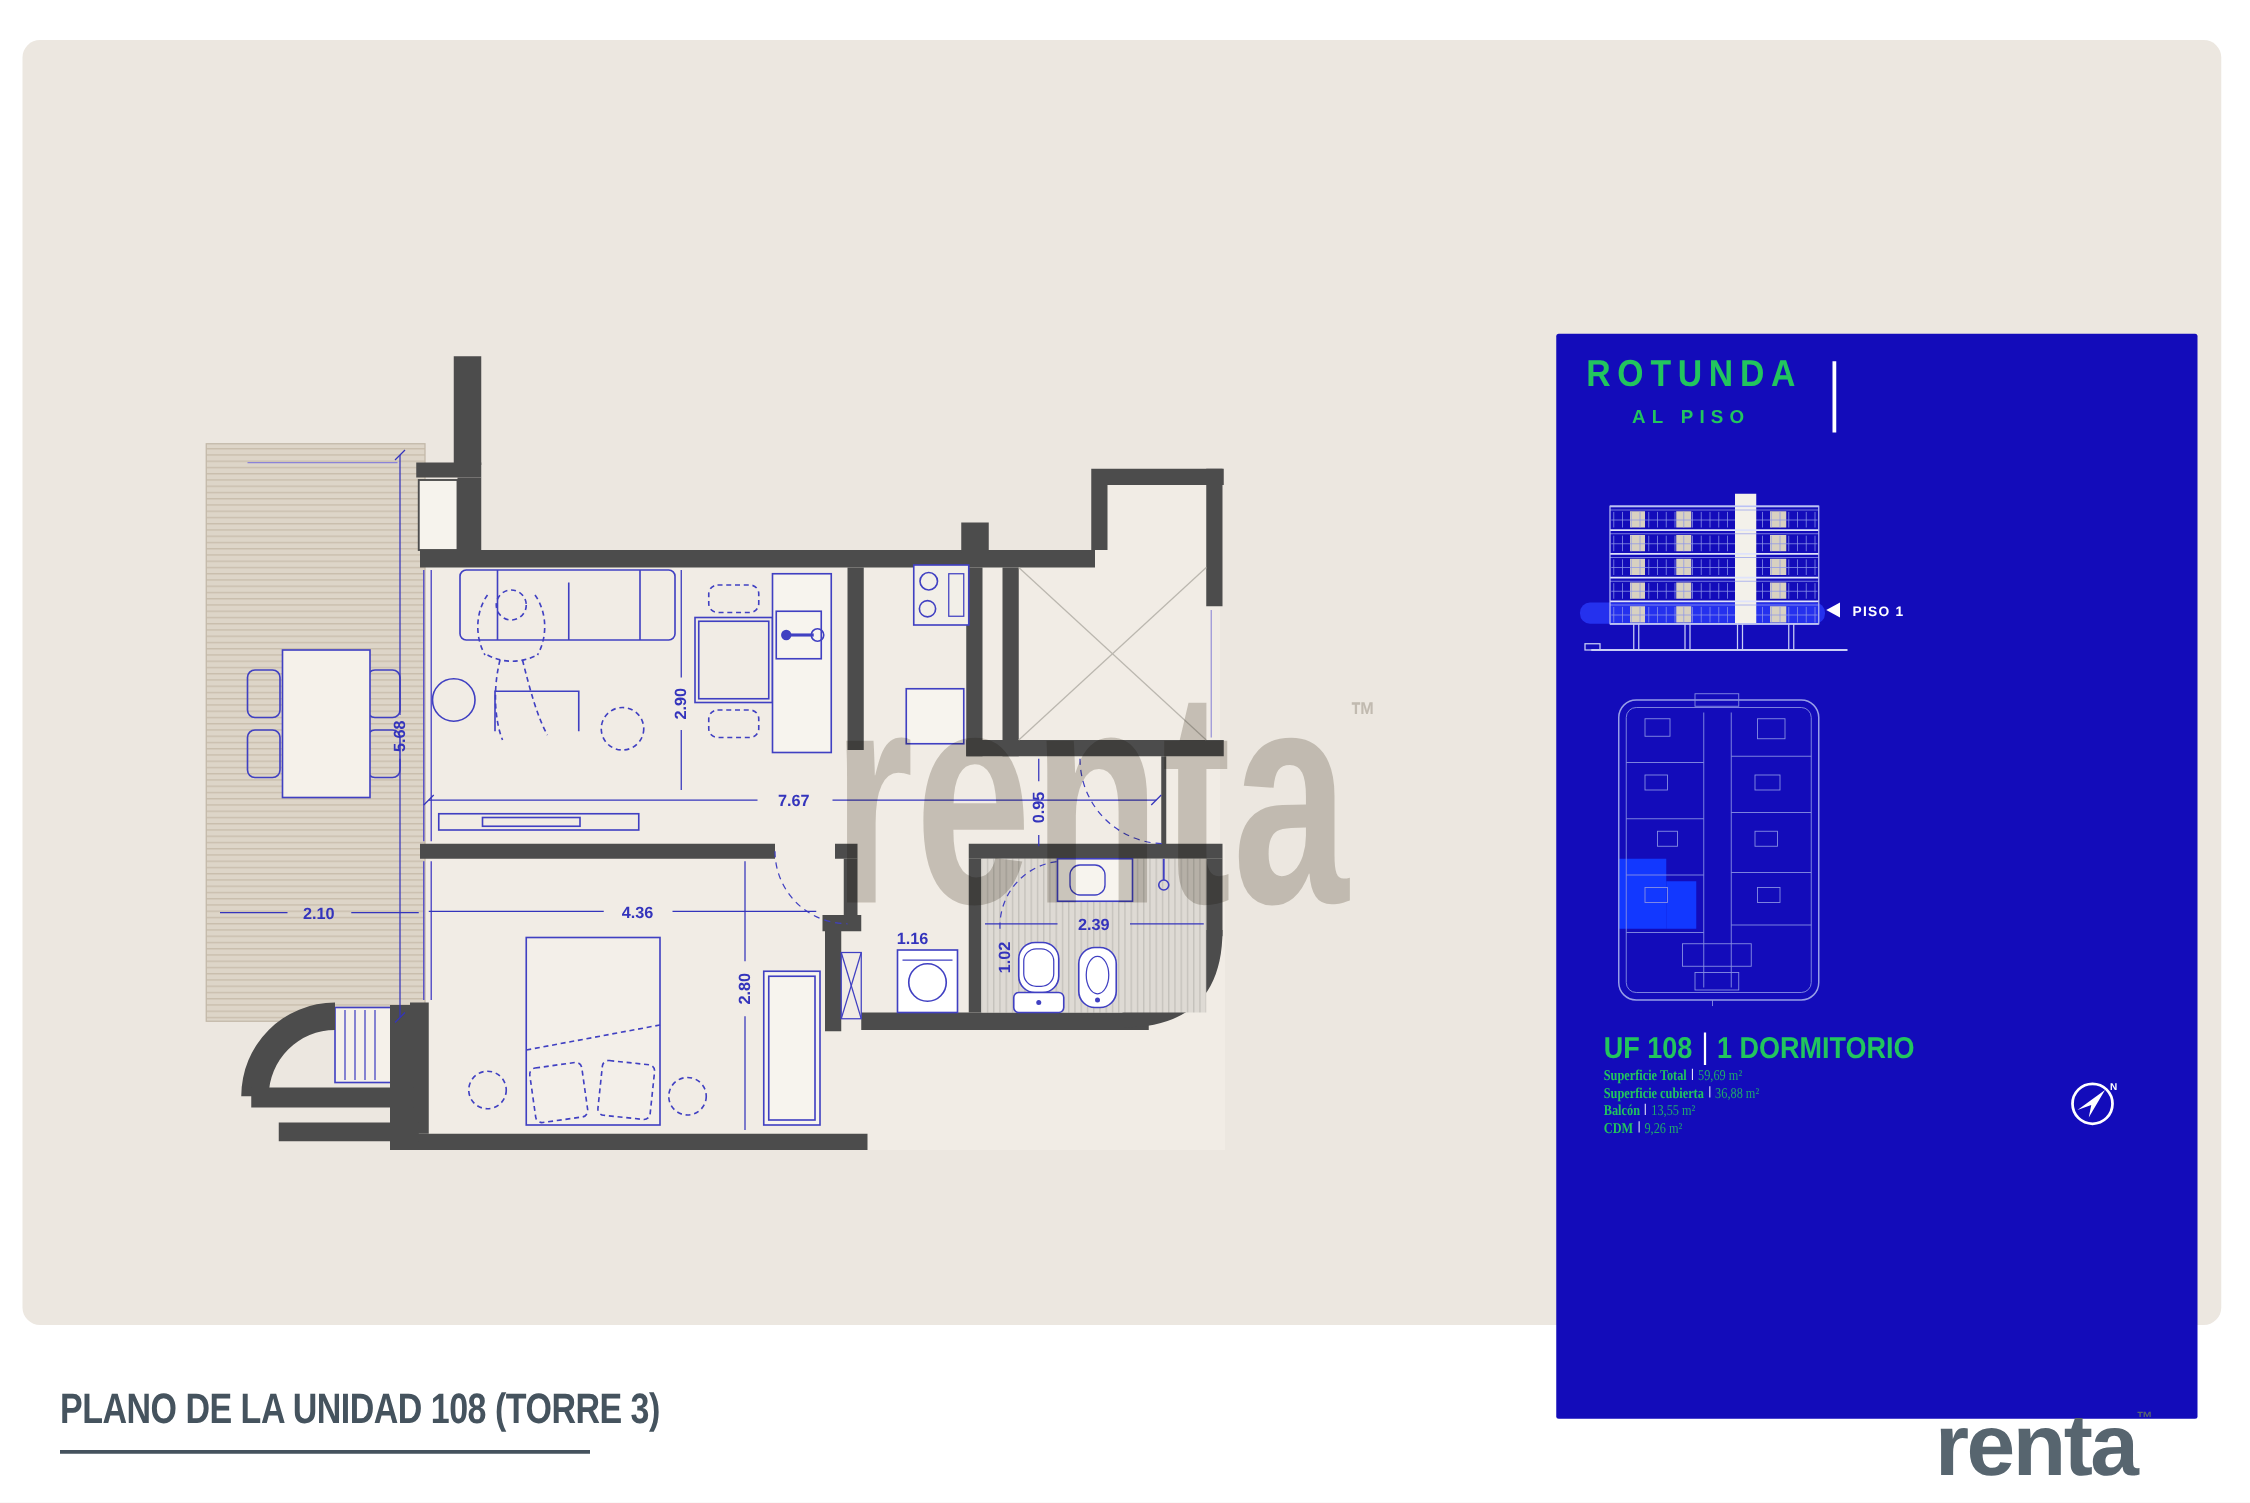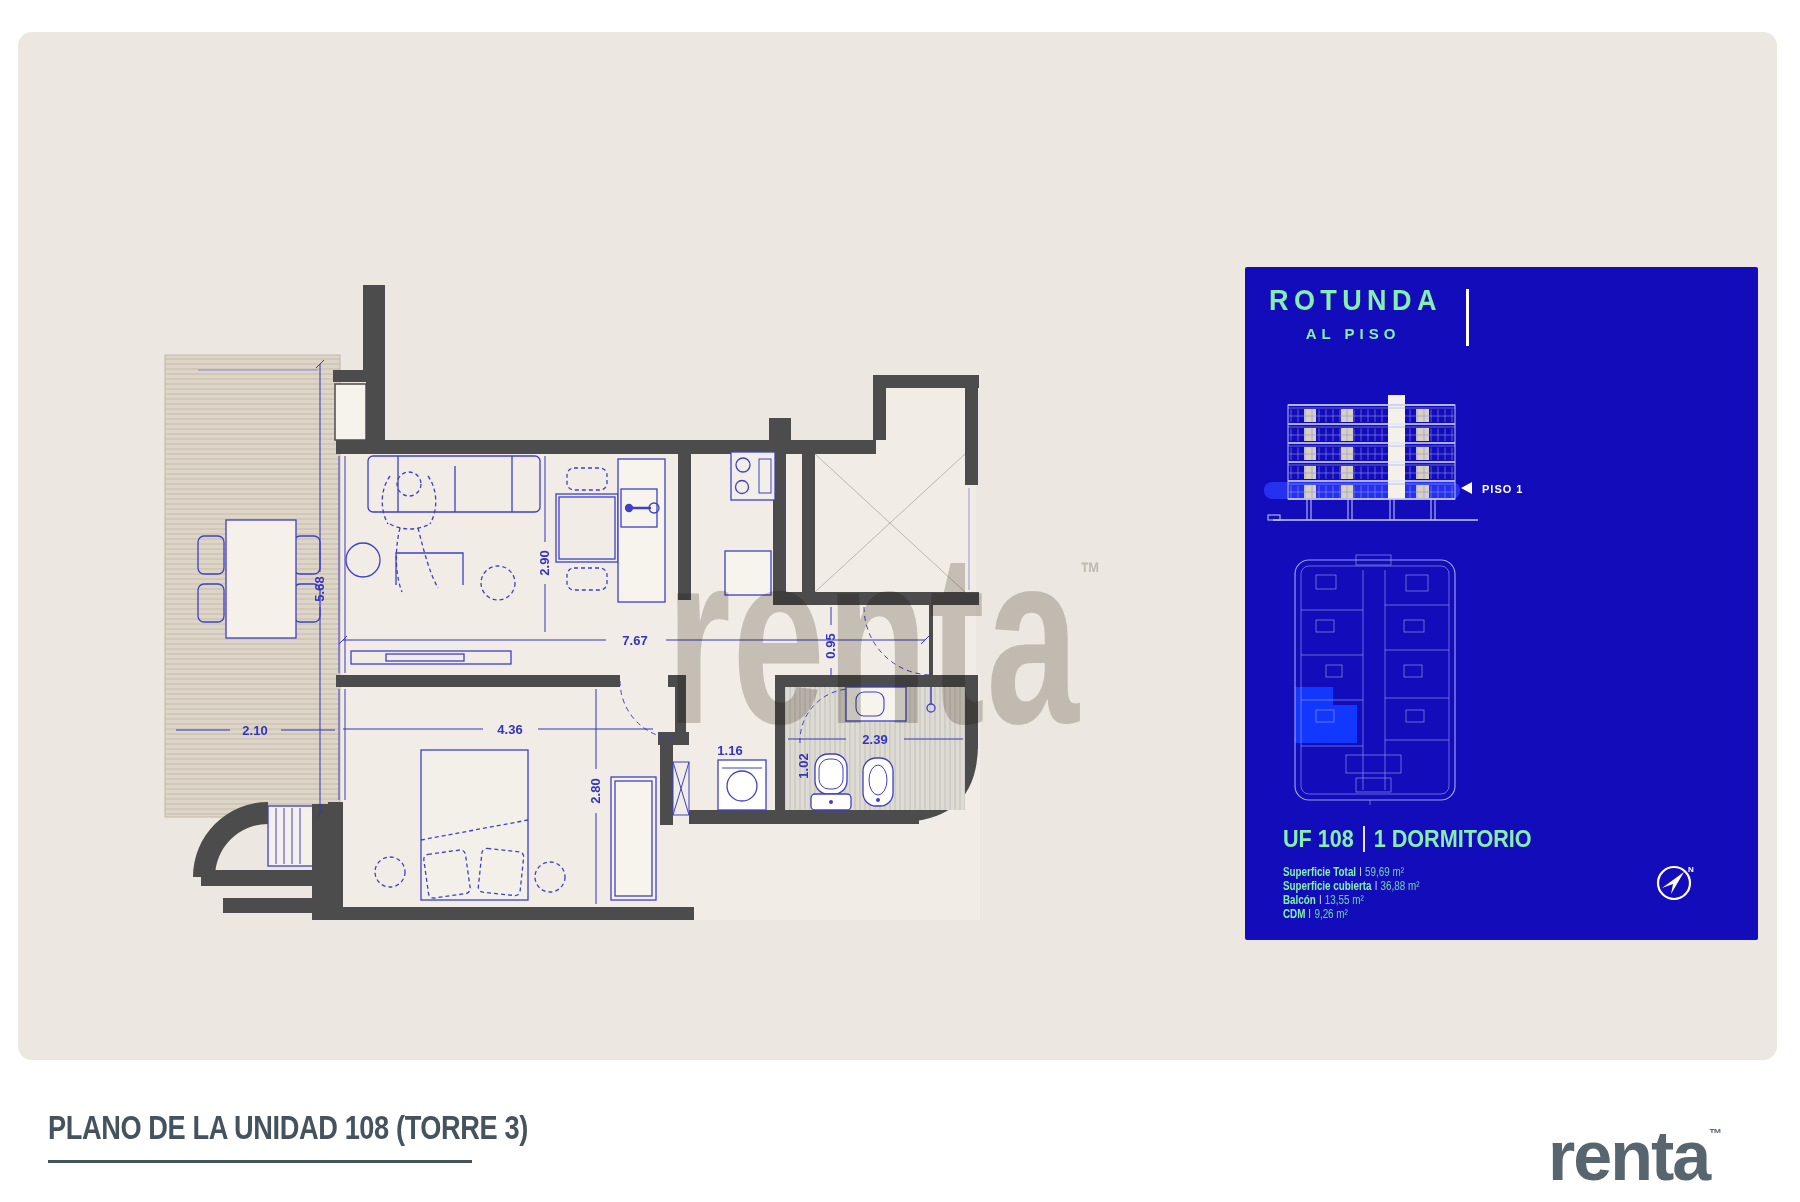--- a/index.html
+++ b/index.html
@@ -14,42 +14,42 @@
   .plan-svg{position:absolute;left:130px;top:240px;width:880px;height:680px;}
   .watermark{
     position:absolute;left:648px;top:418px;width:560px;height:260px;
     font-size:245px;font-weight:bold;line-height:245px;letter-spacing:2px;
     color:#cfccc6;mix-blend-mode:multiply;opacity:.95;
     transform:scale(.68,1);transform-origin:left top;white-space:nowrap;
   }
   .watermark sup{font-size:30px;vertical-align:140px;letter-spacing:0;}
   
   .card{
-    position:absolute;left:1227px;top:235px;width:513px;height:673px;
-    background:#130cba;border-radius:2px;color:#86efac;
+    position:absolute;left:1227px;top:235px;width:513px;height:868px;
+    background:#130cba;border-radius:2px;color:#22c55e;
   }
   .brand{position:absolute;left:24px;top:16px;}
   .brand-line1{
     font-size:30px;font-weight:bold;letter-spacing:6px;white-space:nowrap;
     transform:scaleX(.9);transform-origin:left top;
   }
   .brand-line2{
     font-size:15px;font-weight:bold;letter-spacing:5px;margin-top:8px;
     text-align:center;width:168px;white-space:nowrap;
   }
   .brand-bar{position:absolute;left:221px;top:22px;width:3px;height:57px;background:#ffffff;}
   .elev-svg{position:absolute;left:13px;top:115px;width:270px;height:150px;}
   .key-svg{position:absolute;left:41px;top:283px;width:175px;height:255px;}
   .unit-title{
     position:absolute;left:38px;top:558px;display:flex;align-items:center;
     font-size:24px;font-weight:bold;white-space:nowrap;
     transform:scaleX(.9);transform-origin:left top;letter-spacing:0;
   }
   .unit-title .tbar{display:inline-block;width:2px;height:26px;background:#ffffff;margin:0 10px;}
-  .details{position:absolute;left:38px;top:598px;}
+  .details{position:absolute;left:38px;top:586px;font-family:Liberation Serif, serif;}
   .detail-row{
     font-size:12px;line-height:14px;white-space:nowrap;
     transform:scaleX(.82);transform-origin:left top;
   }
   .detail-row b{font-weight:bold;}
   .detail-row .bar{display:inline-block;width:1px;height:9px;background:#ffffff;margin:0 5px;opacity:.95;}
   .detail-row .val{opacity:.85;font-weight:normal;}
   .compass-svg{position:absolute;left:409px;top:592px;width:44px;height:44px;}
   
   .footer-title{

